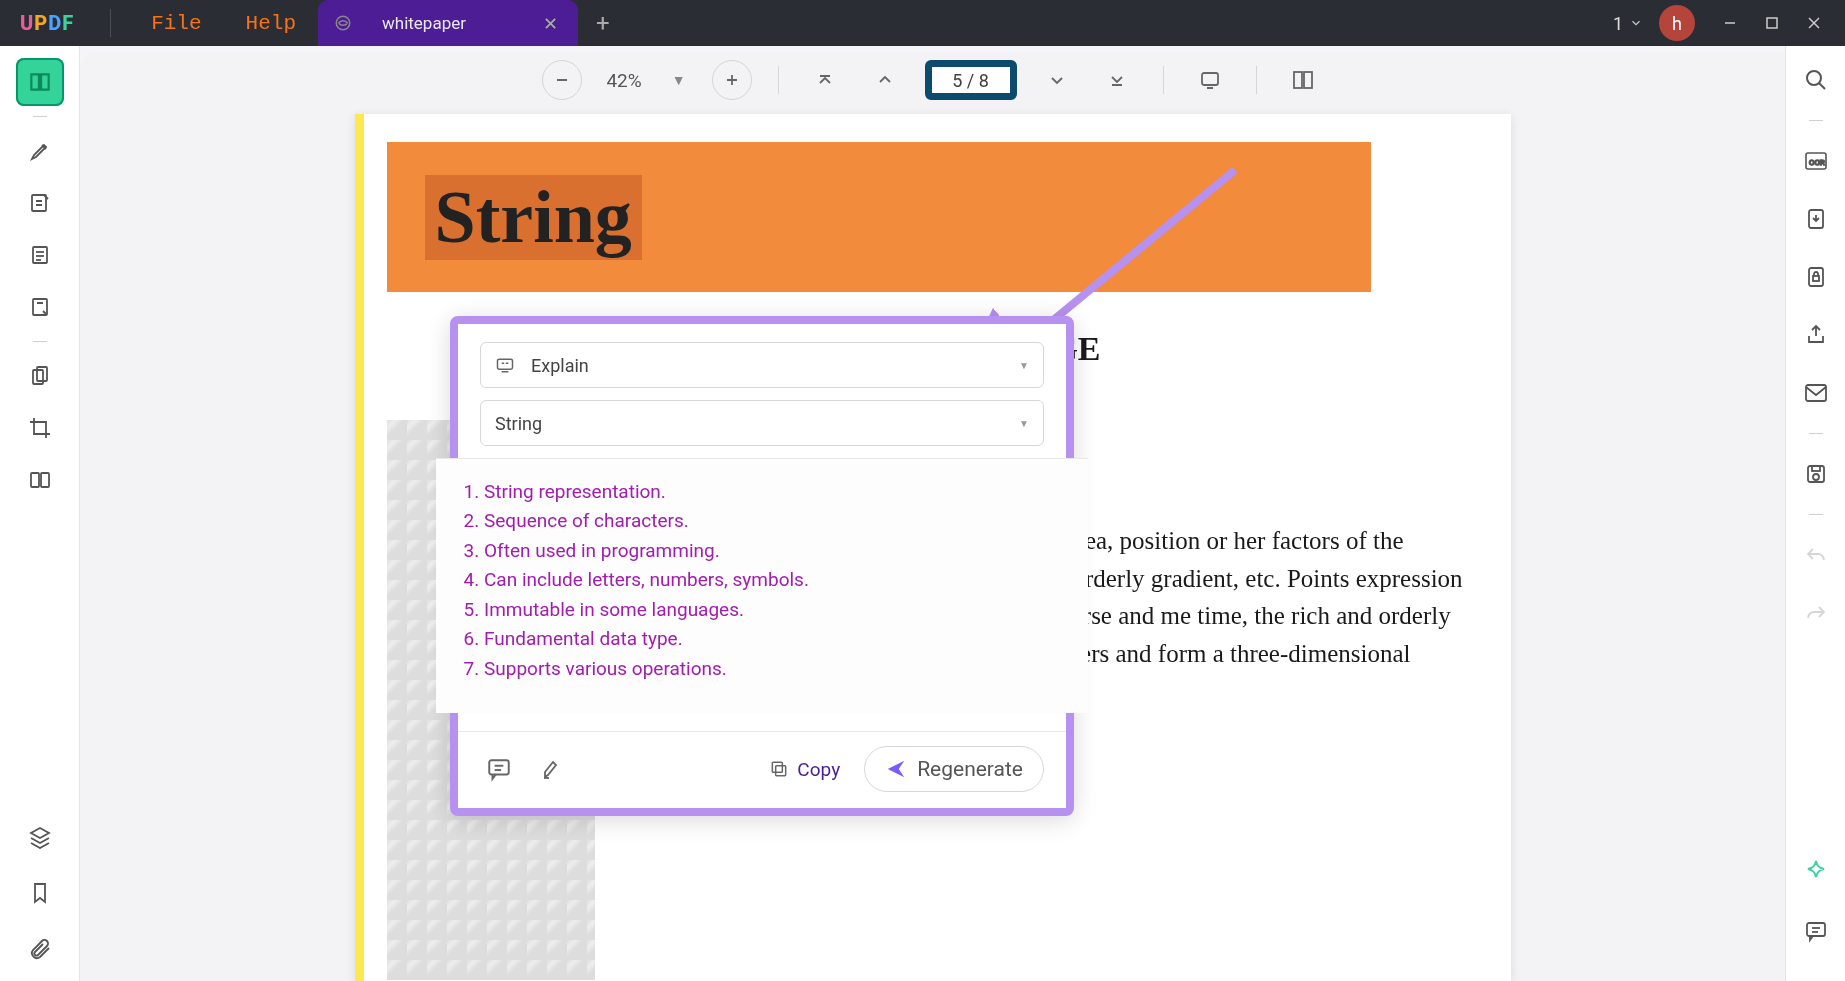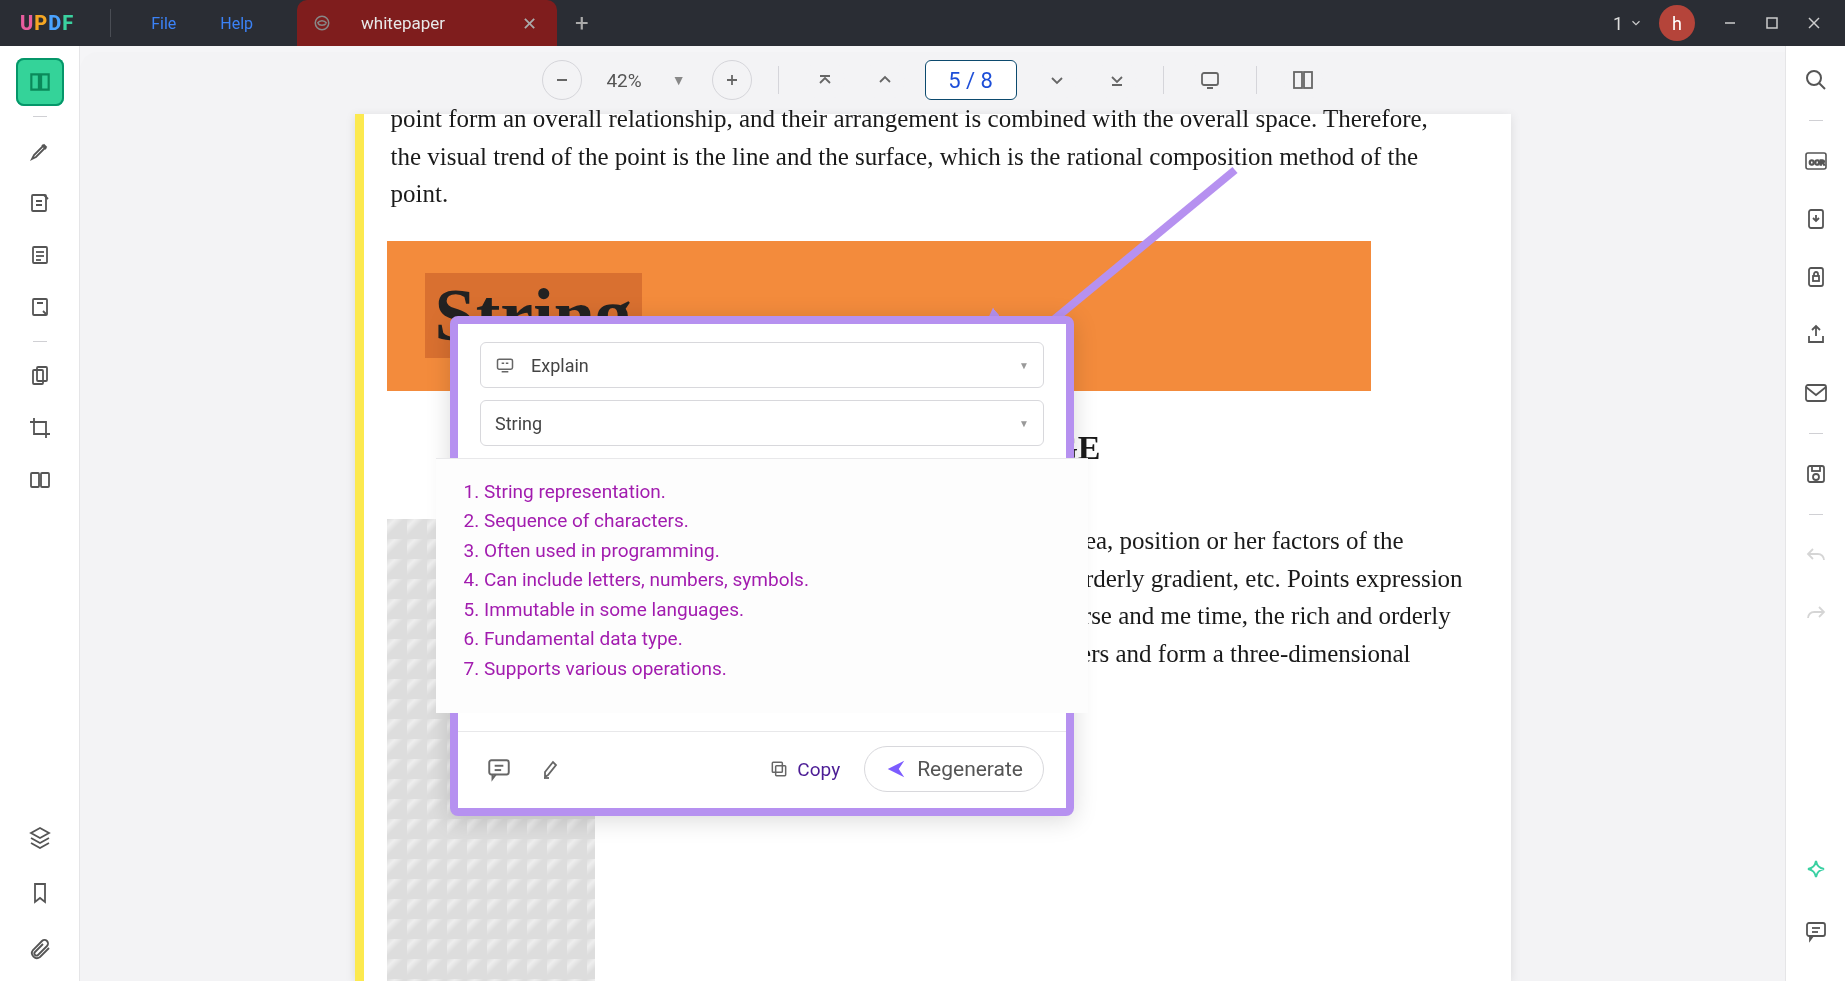--- a/index.html
+++ b/index.html
@@ -5,22 +5,22 @@
 * { margin: 0; padding: 0; box-sizing: border-box; font-family: -apple-system, BlinkMacSystemFont, "Segoe UI", Roboto, sans-serif; }
 body { background: #f5f5f7; overflow: hidden; width: 1845px; height: 981px; }
 
 .titlebar { height: 46px; background: #2a2d34; display: flex; align-items: center; padding: 0 10px; color: #d0d0d0; }
 .logo { font-weight: 800; font-size: 20px; letter-spacing: 1px; margin: 0 18px 0 10px; }
 .logo .u { color: #e85d9e; }
 .logo .p { color: #f5a623; }
 .logo .d { color: #4aa3ff; }
 .logo .f { color: #3ad29f; }
 .tb-div { width: 1px; height: 28px; background: #4a4d54; margin: 0 18px; }
-.menu-item { padding: 8px 22px; font-size: 16px; color: #3b82f6; cursor: pointer; }
-.tab { display: flex; align-items: center; background: #7f1d1d; border-radius: 10px 10px 0 0; padding: 8px 14px 8px 16px; margin-left: 22px; height: 46px; margin-top: 0px; min-width: 260px; }
+.menu-item { padding: 8px 22px; font-size: 21px; color: #f97316; cursor: pointer; font-family: Liberation Mono, monospace; }
+.tab { display: flex; align-items: center; background: #4c1d95; border-radius: 10px 10px 0 0; padding: 8px 14px 8px 16px; margin-left: 0; height: 46px; margin-top: 0px; min-width: 260px; }
 .tab-icon { width: 18px; height: 18px; margin-right: 30px; color: #888; }
 .tab-title { color: #e8e8e8; font-size: 17px; flex: 1; }
 .tab-close { color: #aaa; font-size: 18px; padding: 2px 6px; cursor: pointer; }
 .new-tab { color: #aaa; font-size: 24px; padding: 4px 18px; cursor: pointer; }
 .tb-spacer { flex: 1; }
 .credits { color: #ddd; font-size: 18px; display: flex; align-items: center; gap: 6px; margin-right: 6px; }
 .avatar { width: 36px; height: 36px; border-radius: 50%; background: #b5443a; color: #fff; display: flex; align-items: center; justify-content: center; font-size: 18px; margin: 0 14px 0 10px; }
 .win-ctrl { width: 42px; height: 36px; display: flex; align-items: center; justify-content: center; color: #ccc; cursor: pointer; }
 
 .main { display: flex; height: 935px; }
@@ -29,21 +29,21 @@
 .rail-btn.active { background: #34d399; box-shadow: 0 0 0 2px #059669 inset; }
 .rail-sep { width: 14px; height: 1px; background: #d0d0d4; margin: 6px 0; }
 .rail-bottom { margin-top: auto; margin-bottom: 8px; display: flex; flex-direction: column; align-items: center; gap: 8px; }
 
 .content { flex: 1; position: relative; background: #f3f3f5; border-radius: 18px 0 0 0; margin: 6px 0 0 0; overflow: hidden; }
 .toolbar { height: 56px; display: flex; align-items: center; justify-content: center; gap: 20px; padding: 0 30px; }
 .tbtn { width: 40px; height: 40px; display: flex; align-items: center; justify-content: center; border-radius: 50%; border: 1px solid #d5d5da; color: #666; cursor: pointer; background: #f3f3f5; }
 .tbtn.noborder { border: none; }
 .zoom-val { font-size: 19px; color: #555; padding: 0 4px; }
 .zoom-dd { color: #888; font-size: 14px; padding: 0 6px; }
-.page-input { width: 92px; height: 40px; border: 1px solid #0c4a6e; border-radius: 6px; background: #fff; display: flex; align-items: center; justify-content: center; font-size: 22px; color: #1d4ed8; }
+.page-input { width: 92px; height: 40px; border: 7px solid #0c4a6e; border-radius: 6px; background: #fff; display: flex; align-items: center; justify-content: center; font-size: 18px; color: #404040; }
 .tdiv { width: 1px; height: 28px; background: #d5d5da; margin: 0 6px; }
 
 .page-wrap { position: absolute; top: 56px; left: 0; right: 0; bottom: 0; display: flex; justify-content: center; overflow: hidden; }
 .page { width: 1156px; background: #fff; box-shadow: 0 2px 10px rgba(0,0,0,.1); position: relative; margin-top: 6px; }
 .yellow-bar { position: absolute; left: 0; top: 0; bottom: 0; width: 9px; background: #fce94f; }
 .doc-text1 { font-family: Georgia, serif; font-size: 25px; line-height: 1.5; color: #1a1a1a; padding: 0 50px 0 36px; margin-top: -14px; }
 .orange-block { background: #f38b3c; margin: 28px 0 0 32px; width: 984px; height: 150px; display: flex; align-items: center; padding-left: 38px; position: relative; }
 .orange-block .highlight { background: #d97030; padding: 0 10px; }
 .string-label { font-family: "Times New Roman", Georgia, serif; font-size: 74px; font-weight: 900; color: #222; }
 .doc-h2 { font-family: Georgia, serif; font-size: 34px; font-weight: 800; color: #1a1a1a; margin: 38px 0 0 0; padding-left: 542px; }
@@ -243,21 +243,20 @@
           <svg width="24" height="22" viewBox="0 0 24 22" fill="none" stroke="#666" stroke-width="1.8">
             <rect x="3" y="3" width="8" height="16"></rect>
             <rect x="13" y="3" width="8" height="16"></rect>
           </svg>
         </div>
     </div>
 
     <div class="page-wrap">
       <div class="page">
         <div class="yellow-bar"></div>
-        <p class="doc-text1">point form an overall relationship, and their arrangement is combined with the overall space. Therefore, the visual trend of the point is the line and the surface, which is the rational composition method of the point.</p>
         <div class="orange-block">
           <span class="highlight"><span class="string-label">String</span></span>
         </div>
         <h2 class="doc-h2">NOWLEDGE</h2>
         <div class="doc-cols">
           <div class="gray-img"></div>
         </div>
         <p class="doc-text2" style="position:absolute; top:410px; width:100%;">n of ordered points: here mainly ape and area, position or her factors of the points, which a regular form, or the same orderly gradient, etc. Points expression needs of graphics in he arrangement of sparse and me time, the rich and orderly points will also produce a sense elicate layers and form a three-dimensional dimension. In the composition, the</p>
 
         <svg class="arrow-svg" width="320" height="220">

